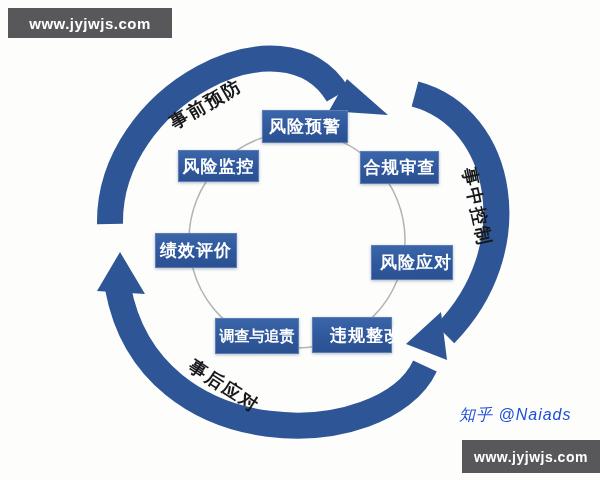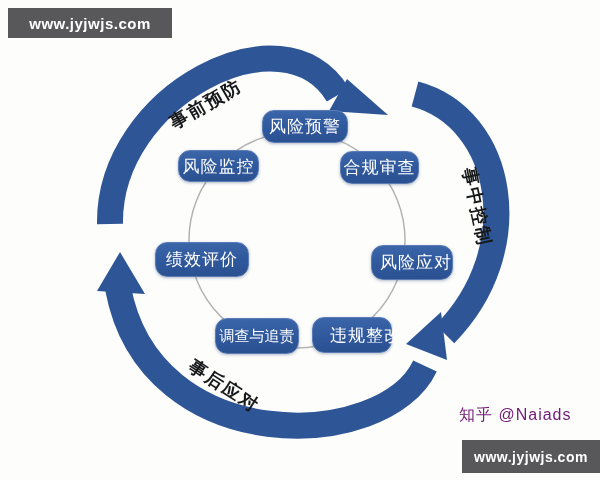--- a/index.html
+++ b/index.html
@@ -19,24 +19,24 @@
     left: 0; top: 0;
     width: 600px; height: 480px;
   }
   .node {
     position: absolute;
     display: flex;
     align-items: center;
     justify-content: center;
     background: linear-gradient(178deg, #3c66aa 0%, #2f589c 55%, #2a508f 100%);
     border: 1px solid #5b7cb5;
-    border-radius: 12px;
+    border-radius: 0;
     box-shadow: 0 1px 3px rgba(40,60,100,0.35);
     color: #ffffff;
-    font-weight: normal;
+    font-weight: bold;
     font-size: 17px;
     letter-spacing: 1px;
     white-space: nowrap;
     box-sizing: border-box;
   }
   .node.small-text { font-size: 15px; letter-spacing: 0px; }
   .phase {
     position: absolute;
     color: #17181a;
     font-weight: bold;
@@ -58,25 +58,26 @@
     font-weight: bold;
     font-size: 15px;
     letter-spacing: 0.5px;
   }
   .wm-top { left: 8px; top: 8px; width: 164px; height: 30px; }
   .wm-bottom { left: 462px; top: 440px; width: 138px; height: 33px; font-size: 14px; }
   .credit {
     position: absolute;
     left: 459px; top: 405px;
     width: 130px;
-    color: #701a75;
+    color: #1d4ed8;
     font-size: 16px;
     letter-spacing: 1px;
     text-shadow: 0.5px 0.5px 0 #ffffff;
     white-space: nowrap;
+    font-style: italic;
   }
 </style>
 </head>
 <body>
 
 <div class="stage">
 
   <svg class="diagram-svg" viewBox="0 0 600 480" xmlns="http://www.w3.org/2000/svg">
 
     <circle cx="297" cy="240" r="108" fill="none" stroke="#b3b3b3" stroke-width="1.5"></circle>
@@ -95,24 +96,24 @@
       <path d="M425,366 C385,452 150,460 118,288" fill="none" stroke="#2e5697" stroke-width="26"></path>
       <polygon points="97,291 145,294 120,252" fill="#2e5697"></polygon>
     </g>
   </svg>
 
   <div class="phase phase-before">事前预防</div>
   <div class="phase phase-during">事中控制</div>
   <div class="phase phase-after">事后应对</div>
 
   <div class="node" style="left:262px; top:110px; width:86px; height:33px;">风险预警</div>
-  <div class="node" style="left:340px; top:151px; width:79px; height:33px;">合规审查</div>
+  <div class="node" style="left:360px; top:151px; width:79px; height:33px;">合规审查</div>
   <div class="node" style="left:371px; top:245px; width:82px; height:35px;padding-left:8px;">风险应对</div>
   <div class="node" style="left:312px; top:317px; width:80px; height:36px;padding-left:28px;">违规整改</div>
   <div class="node small-text" style="left:215px; top:318px; width:84px; height:36px;">调查与追责</div>
-  <div class="node" style="left:155px; top:242px; width:94px; height:35px;">绩效评价</div>
+  <div class="node" style="left:155px; top:233px; width:82px; height:35px;">绩效评价</div>
   <div class="node" style="left:178px; top:150px; width:81px; height:32px;">风险监控</div>
 
   <div class="wm-bar wm-top">www.jyjwjs.com</div>
   <div class="credit">知乎 @Naiads</div>
   <div class="wm-bar wm-bottom">www.jyjwjs.com</div>
 
 </div>
 
 </body></html>

